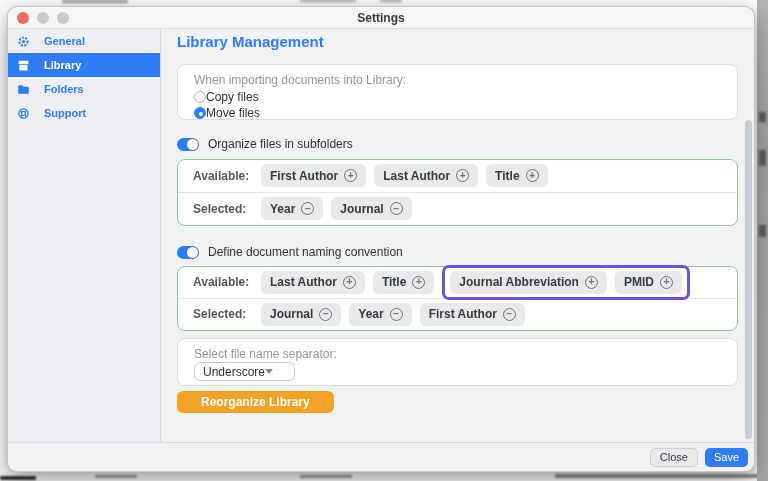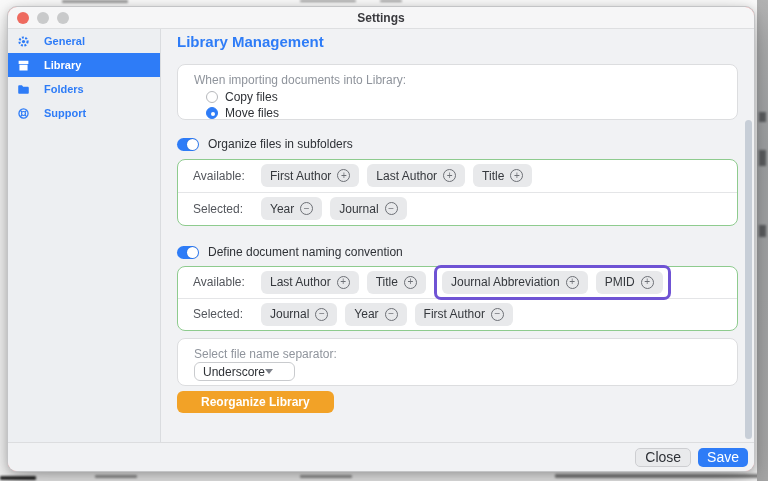--- a/index.html
+++ b/index.html
@@ -39,39 +39,39 @@
   
   .content { position:relative; flex:1; background:#f1f2f4; }
   .heading { position:absolute; left:16px; top:4px; font-size:15px; font-weight:bold; color:var(--accent); }
 
   .card { position:absolute; left:16px; width:561px; background:#ffffff;
     border:1px solid #dcdddf; border-radius:8px; }
   .muted-label { position:absolute; left:16px; top:8px; font-size:12px; color:#8f949c; }
 
   
   .card.import { top:35px; height:56px; }
-  .radio-row { position:absolute; left:28px; display:flex; align-items:center; gap:7px;
+  .radio-row { position:absolute; left:16px; display:flex; align-items:center; 
     font-size:12px; color:#2e3136; }
   .radio { width:12px; height:12px; border-radius:50%; background:#fff; border:1px solid #b6b8bc; }
   .radio.sel { background:var(--accent); border-color:var(--accent); position:relative; }
   .radio.sel::after { content:""; position:absolute; left:4px; top:4px; width:4px; height:4px;
     border-radius:50%; background:#fff; }
 
   
   .toggle-row { position:absolute; left:16px; display:flex; align-items:center; gap:9px;
     font-size:12px; color:#2e3136; }
   .toggle { position:relative; width:22px; height:13px; border-radius:7px; background:var(--accent); }
   .toggle .knob { position:absolute; top:1px; right:1px; width:11px; height:11px; border-radius:50%;
     background:#fff; box-shadow:0 0 1px rgba(0,0,0,.3); }
   .toggle-row.t1 { top:108px; }
   .toggle-row.t2 { top:216px; }
 
   
   .fieldbox { position:absolute; left:16px; width:561px; background:#fff;
-    border:1.5px solid var(--green); border-radius:8px; overflow:visible; }
+    border:1.5px solid var(--green); border-radius:8px; overflow:visible;font-weight:bold; }
   .fieldbox.b1 { top:130px; height:67px; }
   .fieldbox.b2 { top:237px; height:65px; }
   .fb-row { display:flex; align-items:center; padding-left:15px; gap:12px; height:50%; }
   .fb-row.first { border-bottom:1px solid #e4e5e7; }
   .fb-label { font-size:12px; color:#53565c; width:56px; }
   .chips { display:flex; align-items:center; gap:8px; }
   .chip { display:inline-flex; align-items:center; gap:6px; height:23px; padding:0 9px;
     background:#e8e9eb; border-radius:6px; font-size:12px; color:#35383d; white-space:nowrap; }
   .chip .op { width:13px; height:13px; border:1.2px solid #6d7076; border-radius:50%;
     display:inline-flex; align-items:center; justify-content:center; font-size:10px; line-height:1;
@@ -92,21 +92,21 @@
     border-radius:6px; display:inline-flex; align-items:center;
     font-family:"Liberation Sans", sans-serif; }
 
   .scroll-thumb { position:absolute; right:2px; top:91px; width:7px; height:319px;
     border-radius:4px; background:#c7ced7; }
 
   
   .footer { position:absolute; left:0; right:0; bottom:0; height:29px; background:#f1f2f4;
     border-top:1px solid #dcdddf; display:flex; align-items:center; justify-content:flex-end;
     gap:7px; padding-right:6px; }
-  .btn { height:19px; padding:0 9px; border-radius:5px; font-size:14px;
+  .btn { height:19px; padding:0 9px; border-radius:5px; font-size:11px;
     display:inline-flex; align-items:center; font-family:"Liberation Sans", sans-serif; border:none; }
   .btn.close { background:#e9eaec; border:1px solid #cdced1; color:#2e3136; }
   .btn.save { background:var(--accent); color:#fff; }
 </style>
 </head>
 <body>
 
 <div class="screen">
 
   <span class="artifact" style="left:62px;top:0;width:66px;height:3px;"></span>

